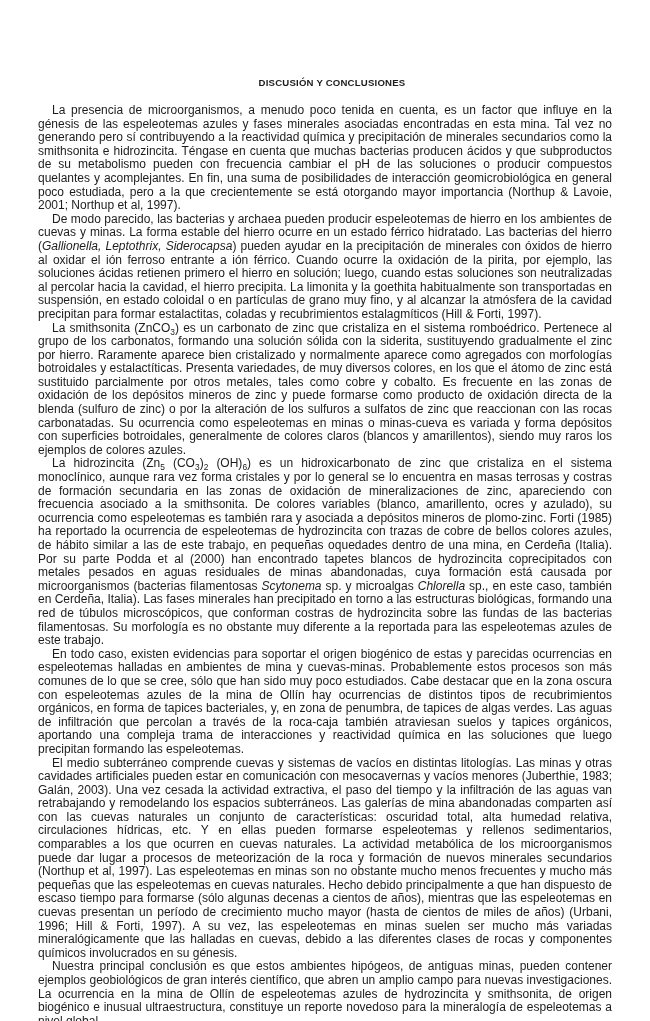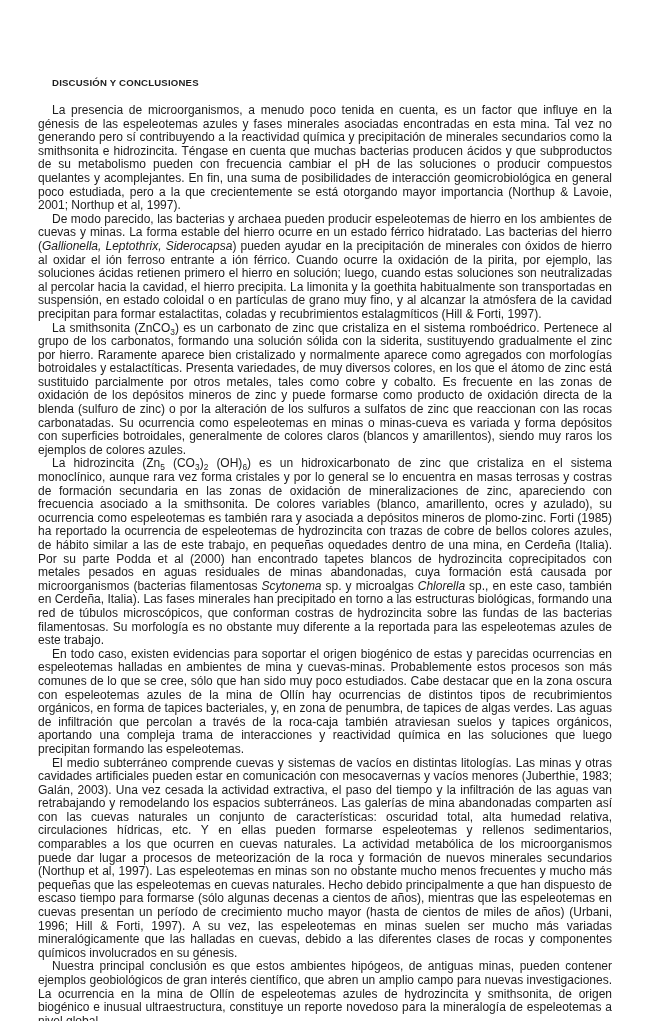--- a/index.html
+++ b/index.html
@@ -14,20 +14,21 @@
     width: 650px;
     min-height: 1021px;
     background: #ffffff;
     padding: 77px 38px 40px 38px;
   }
   .heading {
     font-size: 9.6px;
     font-weight: bold;
     letter-spacing: 0.2px;
     margin: 0 0 16px 14px;
+    text-align: center;
   }
   .para {
     font-size: 12px;
     line-height: 13.6px;
     text-align: justify;
     text-indent: 14px;
     color: #1c1c1c;
   }
   .para sub {
     font-size: 70%;

